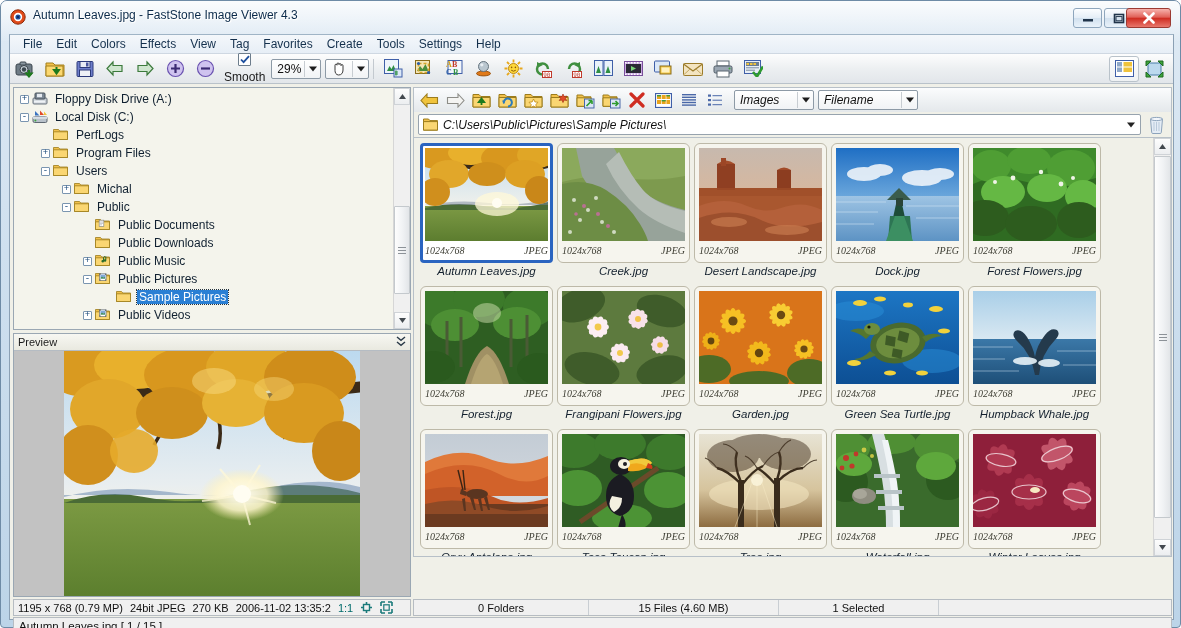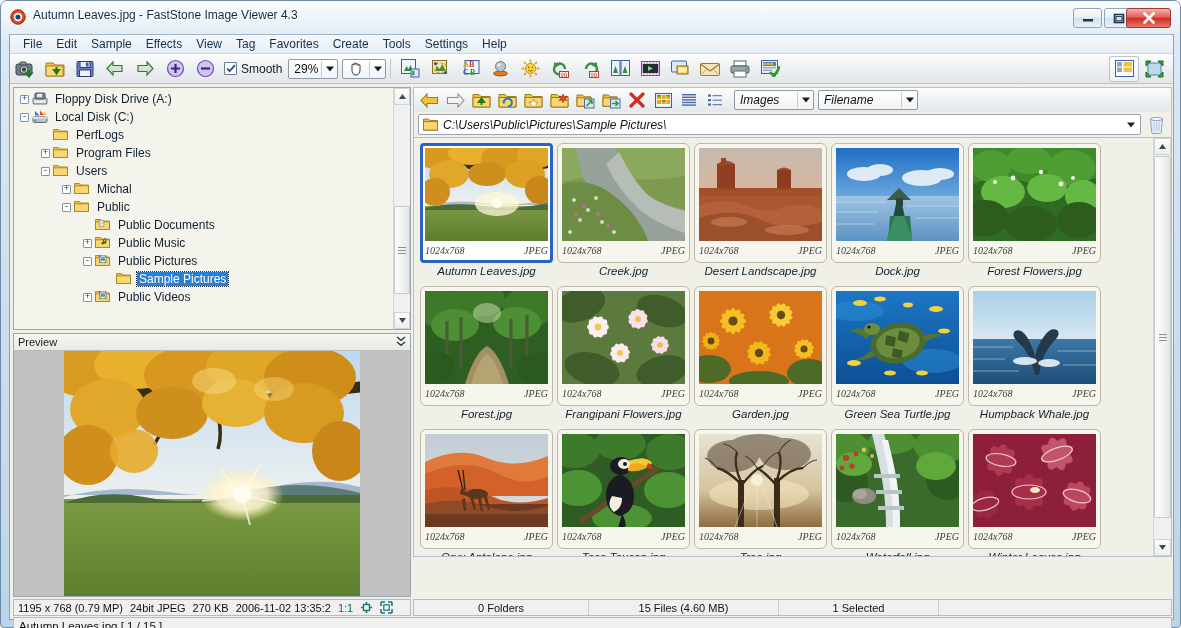--- a/index.html
+++ b/index.html
@@ -76,21 +76,21 @@
     border-bottom:1px solid #b9c2ca;
     display:flex; align-items:center;
   }
   .tb-btn {
     width:30px; height:26px; margin:0 0px;
     display:flex; align-items:center; justify-content:center;
     border:1px solid transparent; border-radius:3px;
   }
   .tb-sep { width:1px; height:20px; background:#c3c9cf; margin:0 4px; }
   #smooth-check {
-    display:flex; align-items:center; gap:4px; margin-left:4px; margin-right:4px;
+    display:flex; align-items:center; gap:4px; margin-left:4px; margin-right:4px;flex-direction:column;
   }
   .chkbox {
     width:13px; height:13px; border:1px solid #6d7d8c; background:#fff;
     display:flex; align-items:center; justify-content:center;
     border-radius:1px;
   }
   .chkbox svg { display:block; }
   #smooth-label { font-size:12px; color:#1a1a1a; }
   .combo {
     height:20px; border:1px solid #8d9aa6; border-radius:2px;
@@ -296,21 +296,21 @@
         <path d="M2.5 1.5 L11.5 10.5 M11.5 1.5 L2.5 10.5" stroke="#fff" stroke-width="2.6" stroke-linecap="round"></path>
       </svg>
     </div>
   </div>
 
   <div id="client">
 
     <div id="menubar">
       <div class="menu-item">File</div>
       <div class="menu-item">Edit</div>
-      <div class="menu-item">Sample</div>
+      <div class="menu-item">Colors</div>
       <div class="menu-item">Effects</div>
       <div class="menu-item">View</div>
       <div class="menu-item">Tag</div>
       <div class="menu-item">Favorites</div>
       <div class="menu-item">Create</div>
       <div class="menu-item">Tools</div>
       <div class="menu-item">Settings</div>
       <div class="menu-item">Help</div>
     </div>
 
@@ -606,20 +606,28 @@
             </div>
             <div class="tree-row" style="padding-left: 69px;">
               <span class="expander-blank"></span>
               <span class="ficon"><svg width="17" height="14" viewBox="0 0 17 14">
                   <path d="M0.5 1.5 h5 l1.3 1.5 H14.5 v8.5 H0.5z" fill="#f2c14b" stroke="#9c7c1c" stroke-width=".8"></path>
                   <path d="M0.5 3.8 h14 v7.7 H0.5z" fill="#fad672" stroke="#9c7c1c" stroke-width=".8"></path>
                   <rect x="4.2" y="2.2" width="4.6" height="6.2" fill="#fff" stroke="#8a8a82" stroke-width=".7"></rect>
                   <path d="M5 4 h3 M5 5.4 h3 M5 6.8 h2" stroke="#9aa0a6" stroke-width=".6"></path>
                 </svg></span>
               <span class="tlabel">Public Documents</span>
+            </div>
+            <div class="tree-row" style="padding-left: 69px;">
+              <span class="expander-blank"></span>
+              <span class="ficon"><svg width="17" height="14" viewBox="0 0 17 14">
+                  <path d="M0.5 1.5 h5 l1.3 1.5 H14.5 v8.5 H0.5z" fill="#f2c14b" stroke="#9c7c1c" stroke-width=".8"></path>
+                  <path d="M0.5 3.8 h14 v7.7 H0.5z" fill="#fad672" stroke="#9c7c1c" stroke-width=".8"></path>
+                </svg></span>
+              <span class="tlabel">Public Downloads</span>
             </div>
             <div class="tree-row" style="padding-left: 69px;">
               <span class="expander">+</span>
               <span class="ficon"><svg width="17" height="14" viewBox="0 0 17 14">
                   <path d="M0.5 1.5 h5 l1.3 1.5 H14.5 v8.5 H0.5z" fill="#f2c14b" stroke="#9c7c1c" stroke-width=".8"></path>
                   <path d="M0.5 3.8 h14 v7.7 H0.5z" fill="#fad672" stroke="#9c7c1c" stroke-width=".8"></path>
                   <path d="M9 2.2 v5 a1.3 1.3 0 1 1-1-1.25 V3.2 l3.3-.8 v4.1 a1.3 1.3 0 1 1-1-1.25 V2z" fill="#2a6b2a"></path>
                 </svg></span>
               <span class="tlabel">Public Music</span>
             </div>

